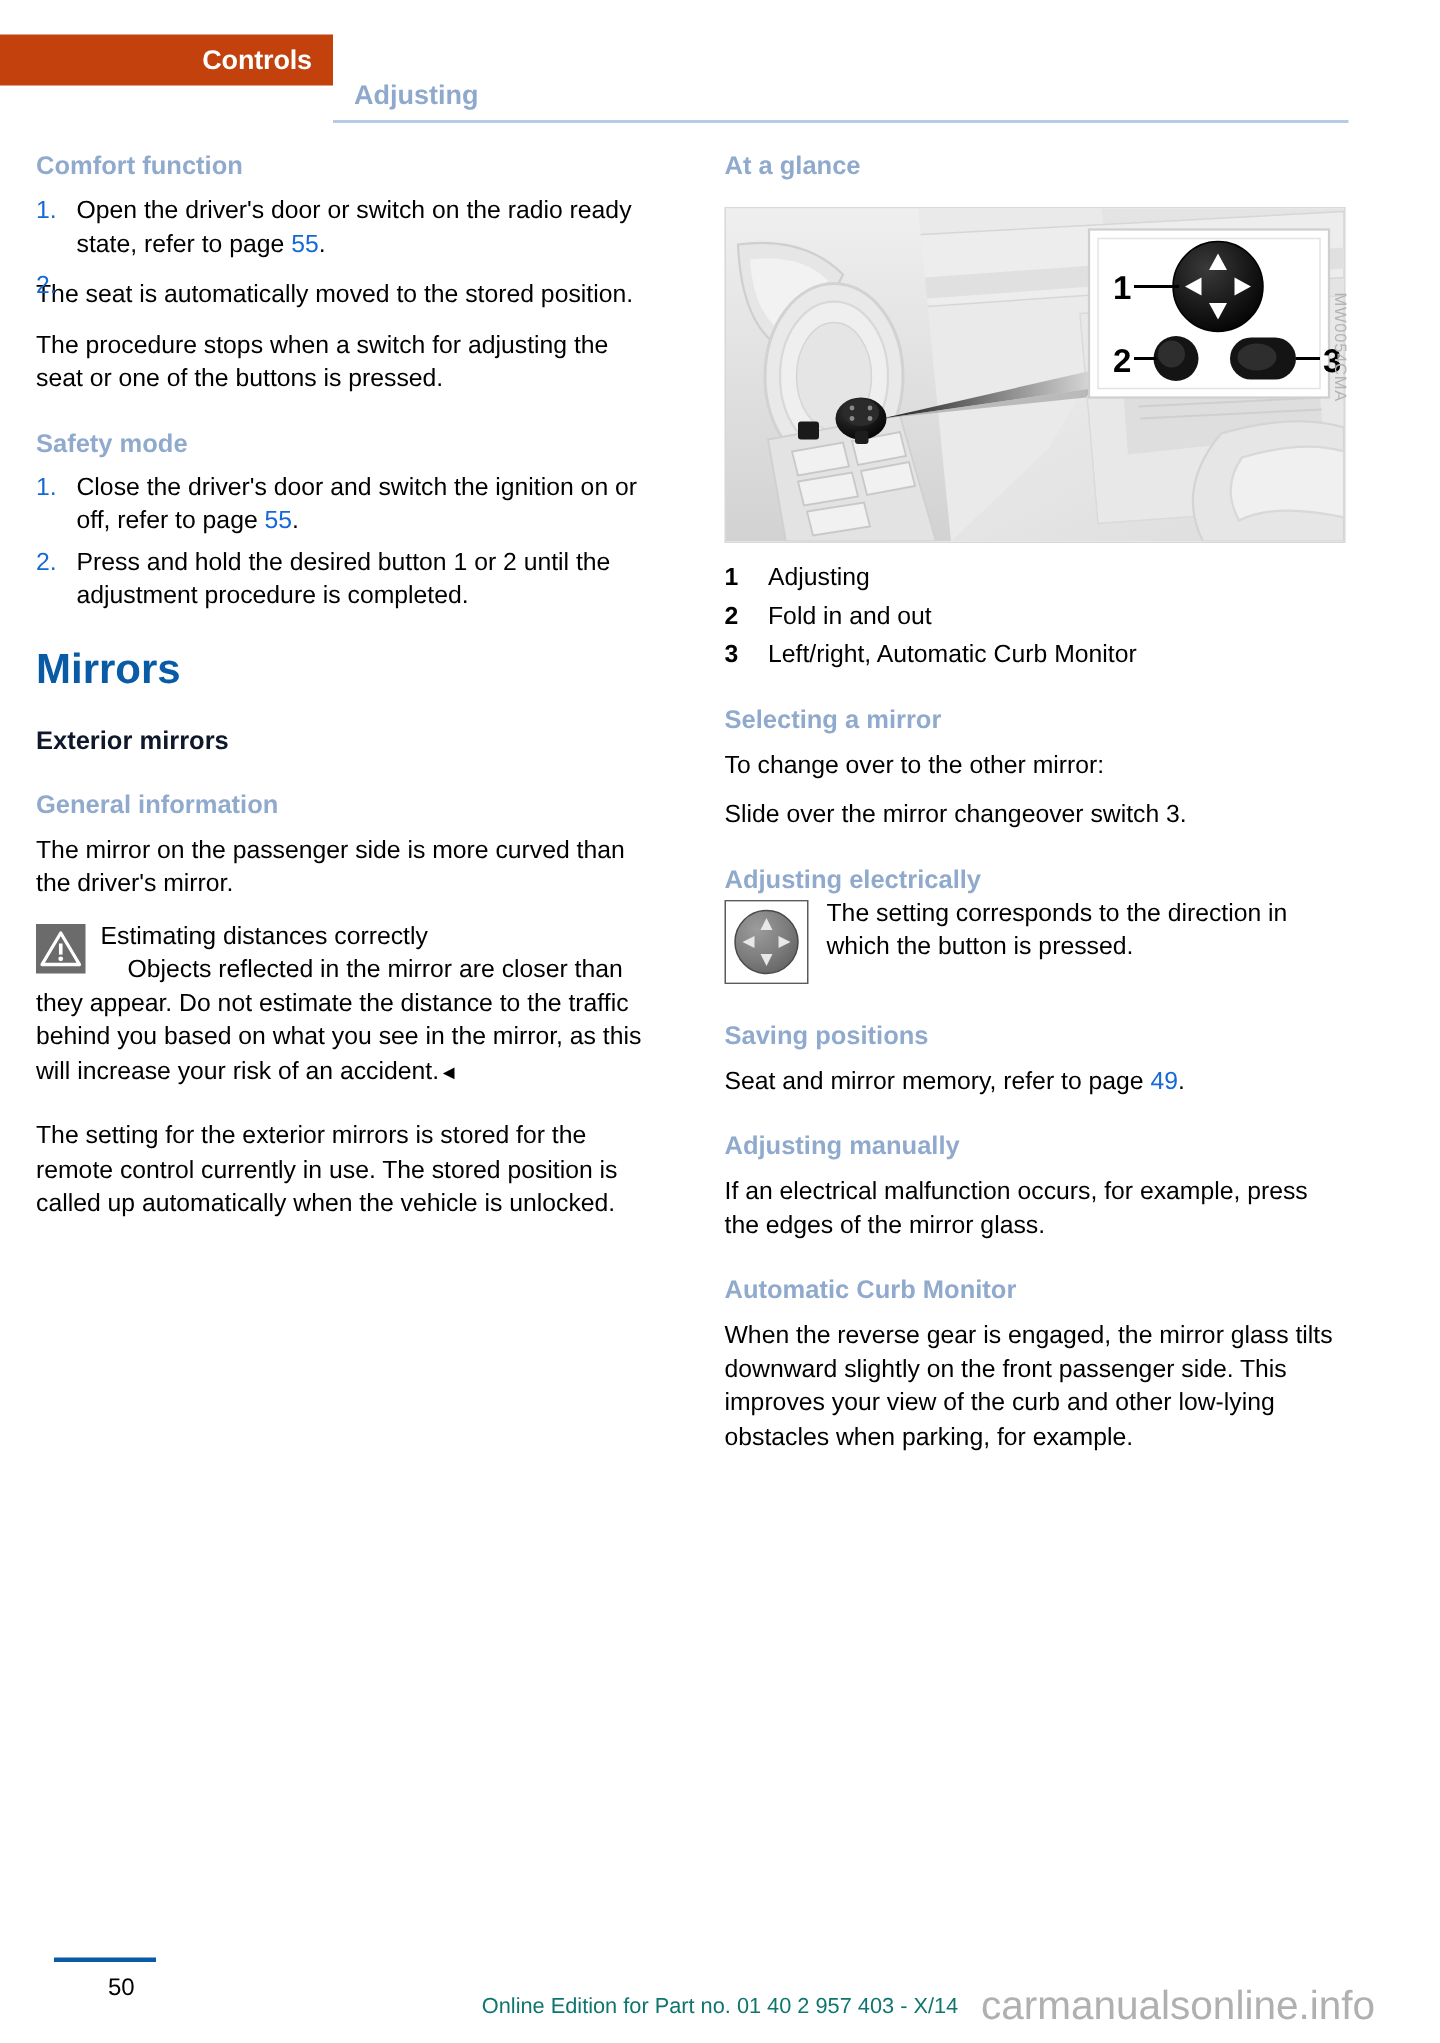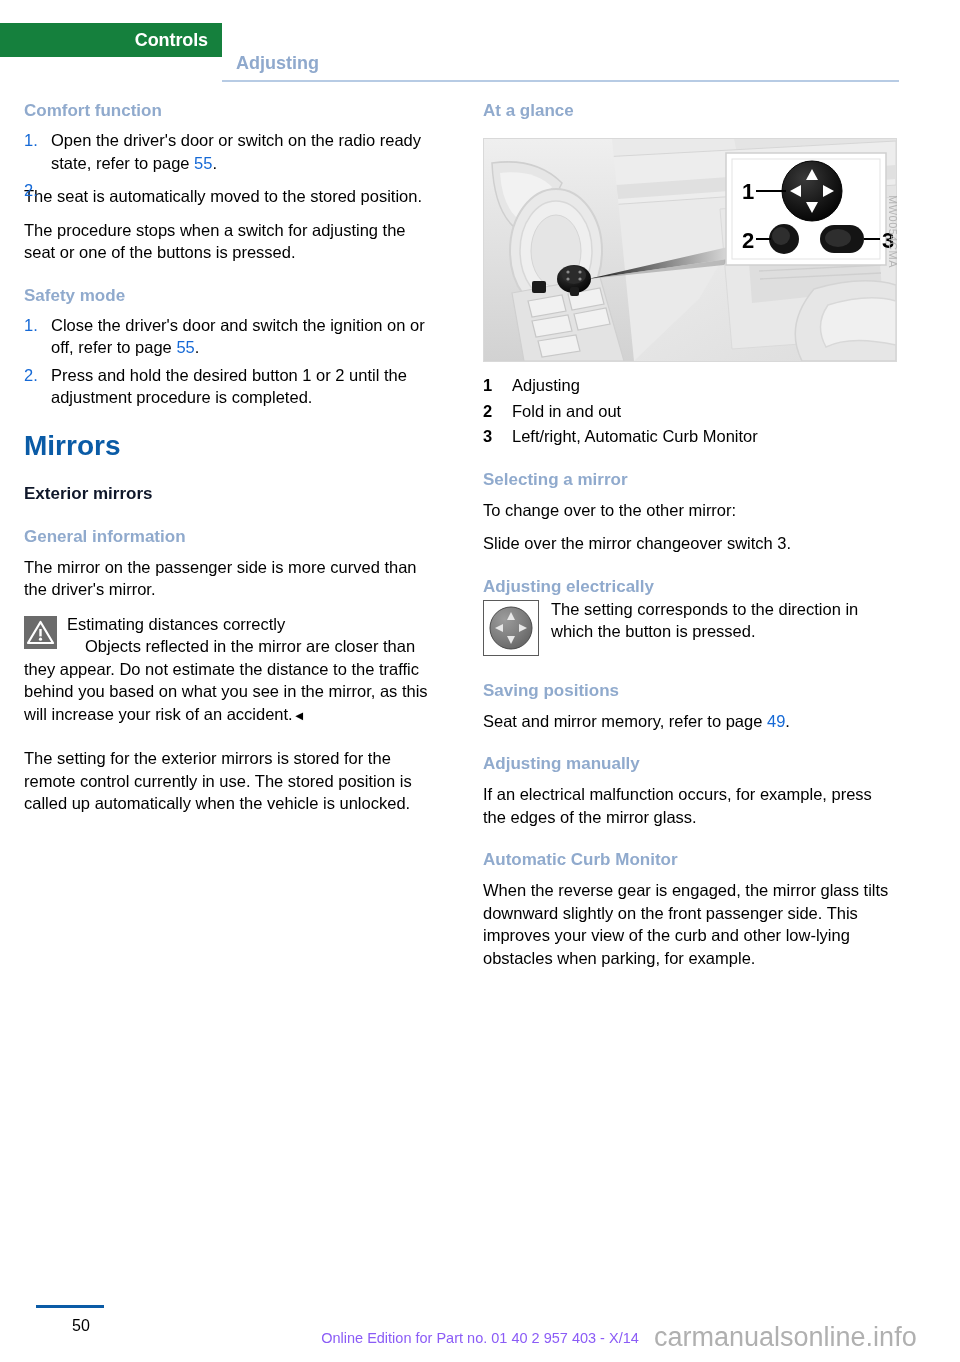--- a/index.html
+++ b/index.html
@@ -23,21 +23,21 @@
     left: 0;
     width: 960px;
     height: 34px;
   }
   .header-tab {
     position: absolute;
     left: 0;
     top: 0;
     width: 222px;
     height: 34px;
-    background: #15803d;
+    background: #c2410c;
     box-sizing: border-box;
   }
   .header-tab-label {
     position: absolute;
     right: 14px;
     top: 7px;
     color: #ffffff;
     font-size: 18px;
     font-weight: bold;
     letter-spacing: -0.1px;
@@ -227,21 +227,21 @@
     font-size: 16px;
     color: #000000;
   }
   .footer-edition {
     position: absolute;
     left: 0;
     top: 1330px;
     width: 960px;
     text-align: center;
     font-size: 14.5px;
-    color: #8b5cf6;
+    color: #0f766e;
   }
   .watermark {
     position: absolute;
     left: 654px;
     top: 1322px;
     font-size: 27px;
     color: #b0b0b0;
     white-space: nowrap;
   }
 </style>

